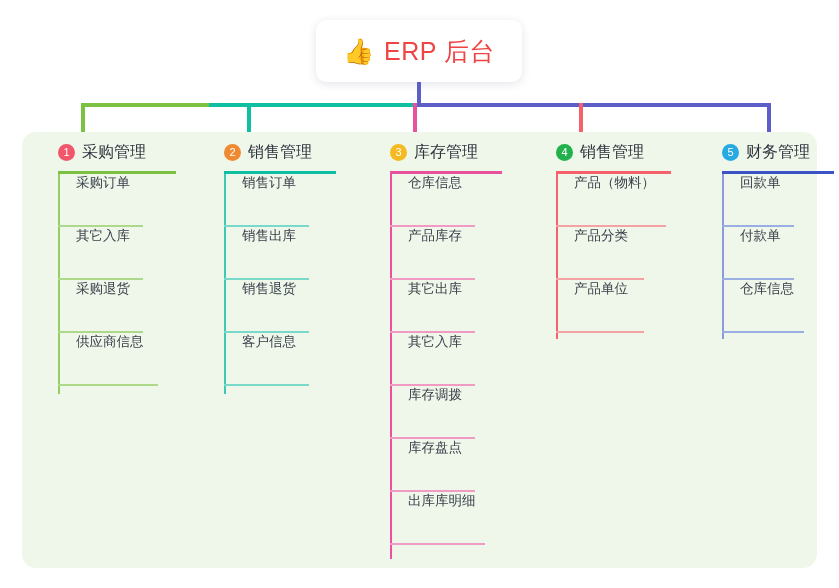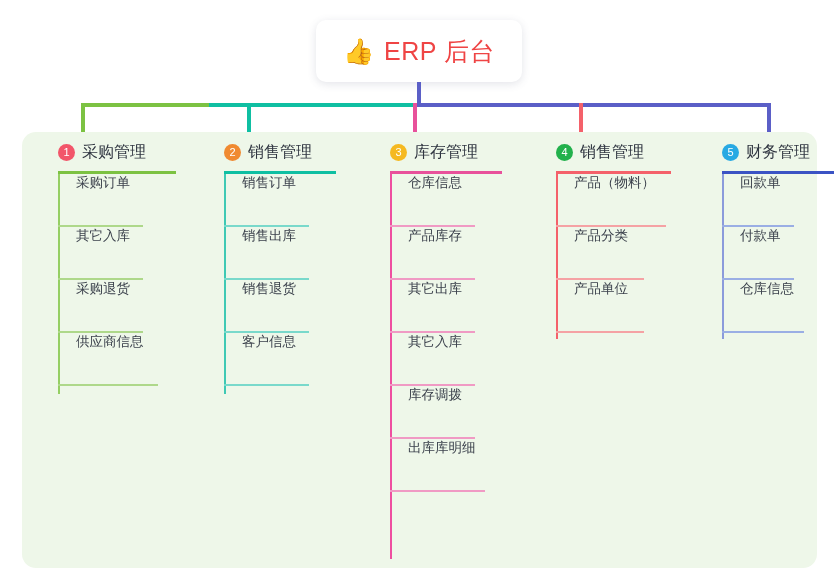--- a/index.html
+++ b/index.html
@@ -241,20 +241,24 @@
         </div>
         <div class="item">
           <span class="item-label">其它入库</span>
           <div class="item-rule" style="background: rgb(240, 154, 196); width: 85px;"></div>
         </div>
         <div class="item">
           <span class="item-label">库存调拨</span>
           <div class="item-rule" style="background: rgb(240, 154, 196); width: 85px;"></div>
         </div>
         <div class="item">
+          <span class="item-label">库存盘点</span>
+          <div class="item-rule" style="background: rgb(240, 154, 196); width: 85px;"></div>
+        </div>
+        <div class="item">
           <span class="item-label">出库库明细</span>
           <div class="item-rule" style="background: rgb(240, 154, 196); width: 95px;"></div>
         </div>
       </div>
     </div>
     <div class="column" style="left: 538px;">
       <div class="col-head">
         <span class="badge" style="background: rgb(34, 177, 76);">4</span>
         <span class="col-title">销售管理</span>
       </div>

